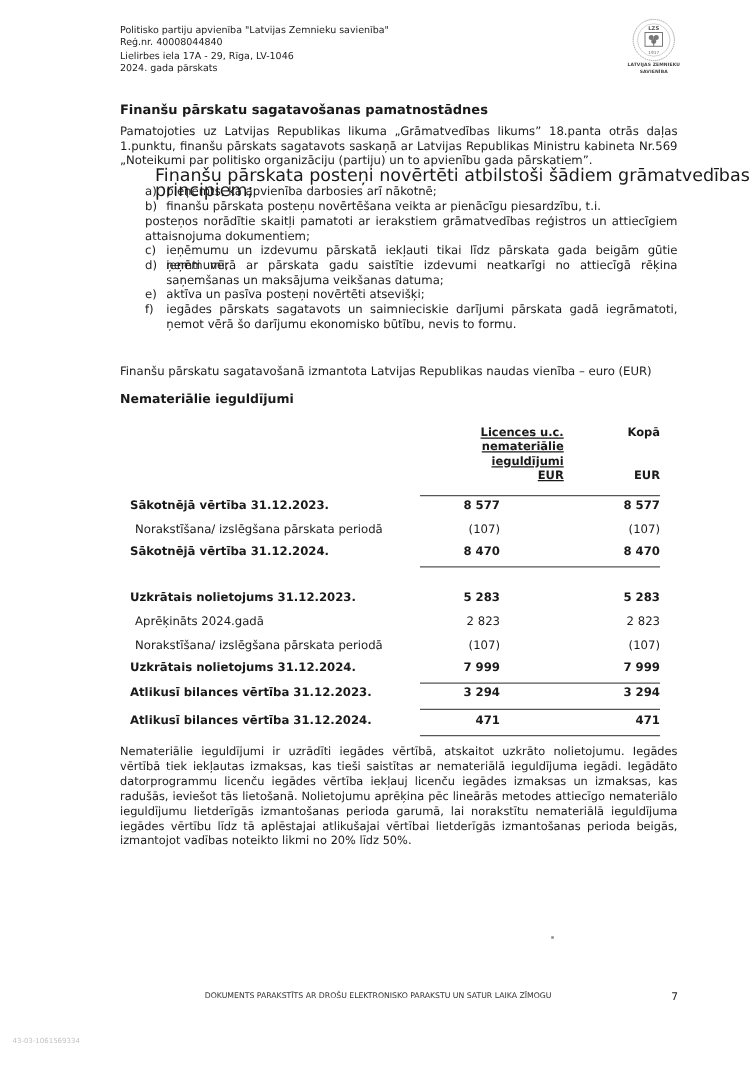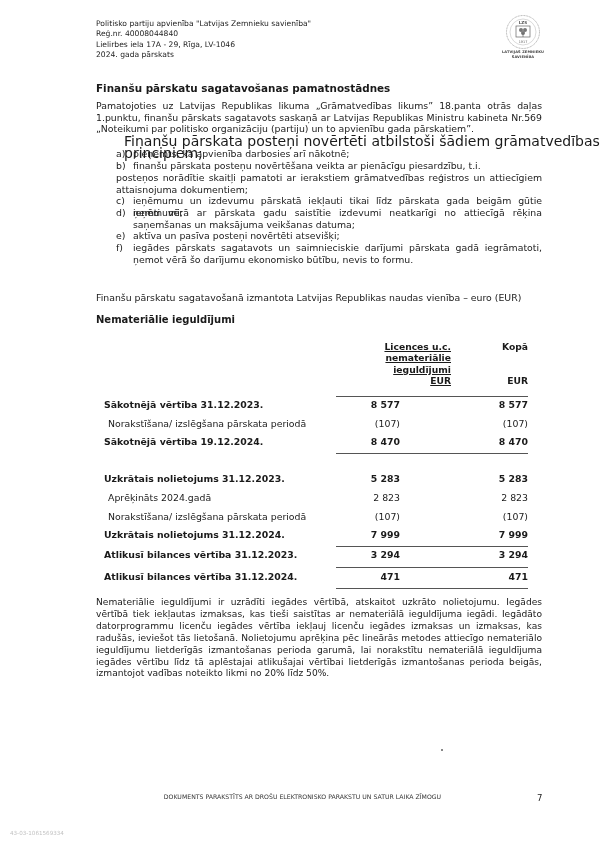--- a/index.html
+++ b/index.html
@@ -111,21 +111,21 @@
   <span class="lab">Sākotnējā vērtība 31.12.2023.</span>
   <span class="v1">8 577</span>
   <span class="v2">8 577</span>
 </div>
 <div class="row ind" style="top:418px;">
   <span class="lab">Norakstīšana/ izslēgšana pārskata periodā</span>
   <span class="v1">(107)</span>
   <span class="v2">(107)</span>
 </div>
 <div class="row b" style="top:436px;">
-  <span class="lab">Sākotnējā vērtība 19.12.2024.</span>
+  <span class="lab">Sākotnējā vērtība 31.12.2024.</span>
   <span class="v1">8 470</span>
   <span class="v2">8 470</span>
 </div>
 <div class="rule" style="top:453px;"></div>
 
 <div class="row b" style="top:473px;">
   <span class="lab">Uzkrātais nolietojums 31.12.2023.</span>
   <span class="v1">5 283</span>
   <span class="v2">5 283</span>
 </div>

